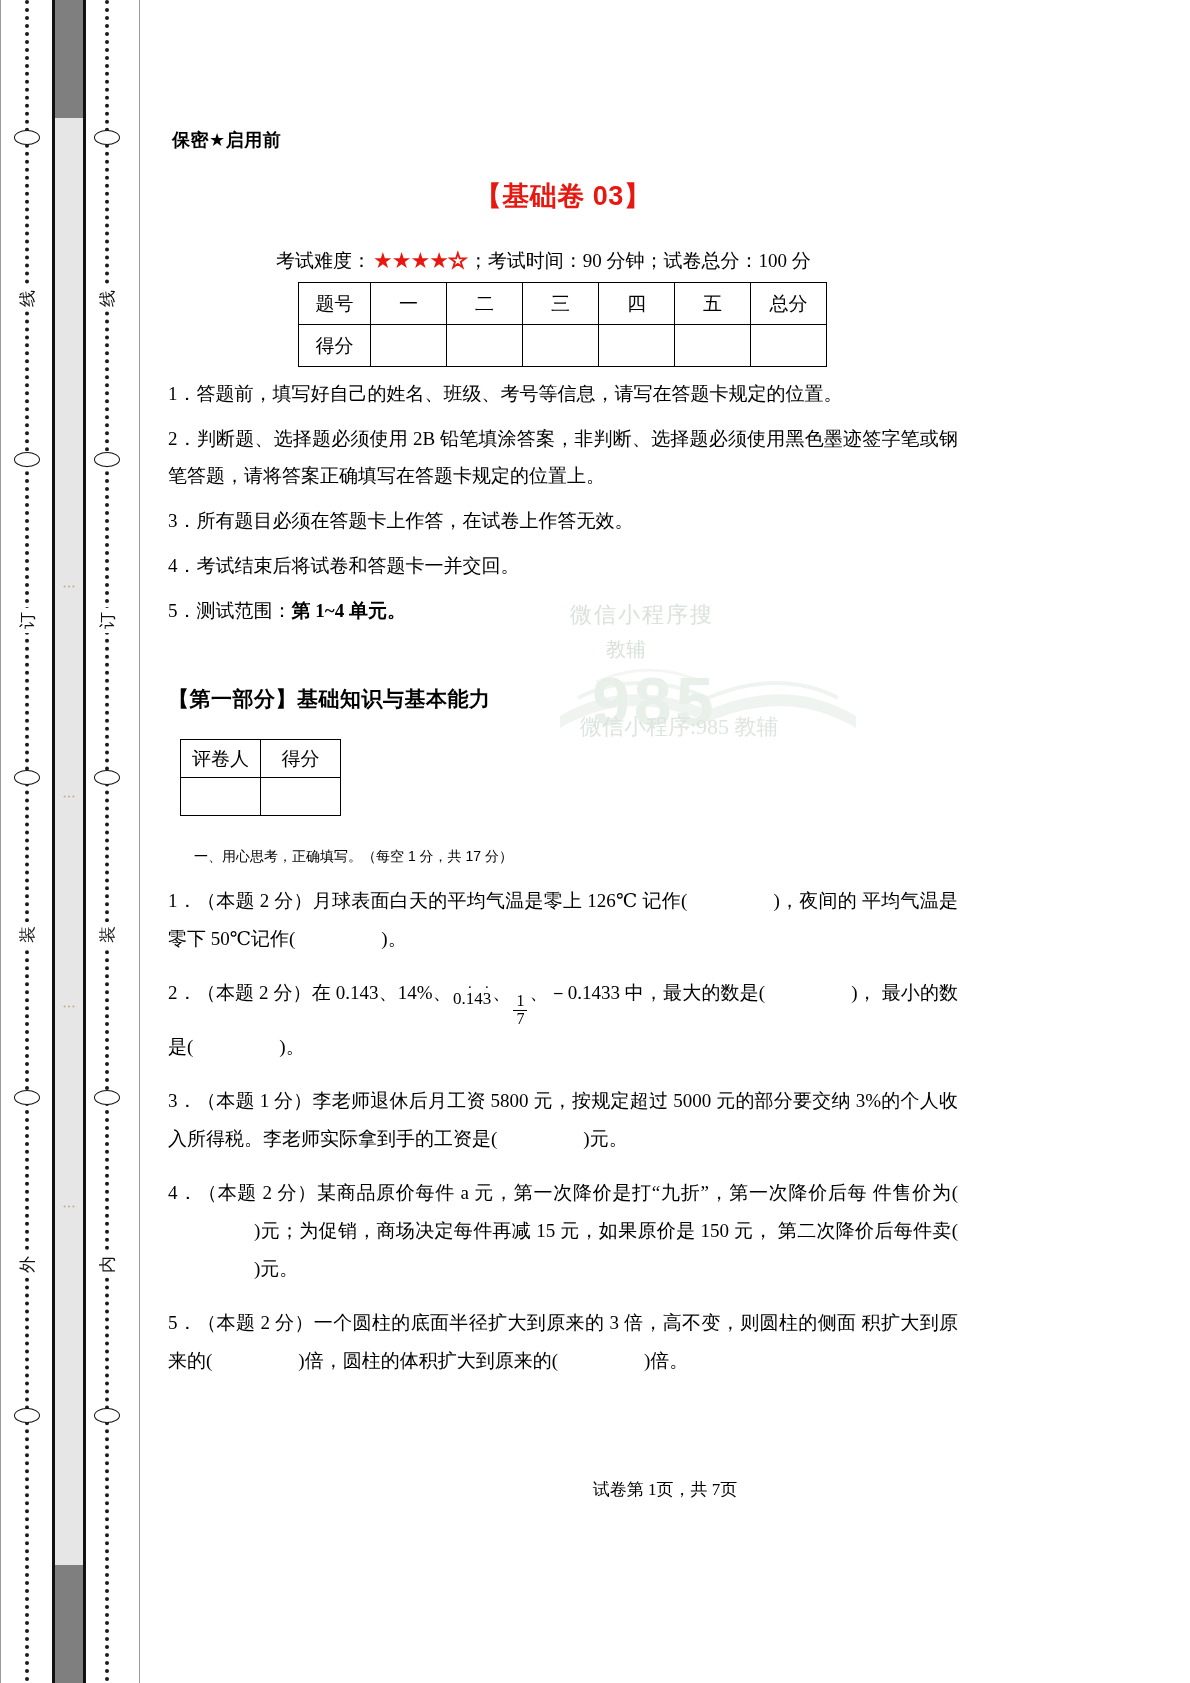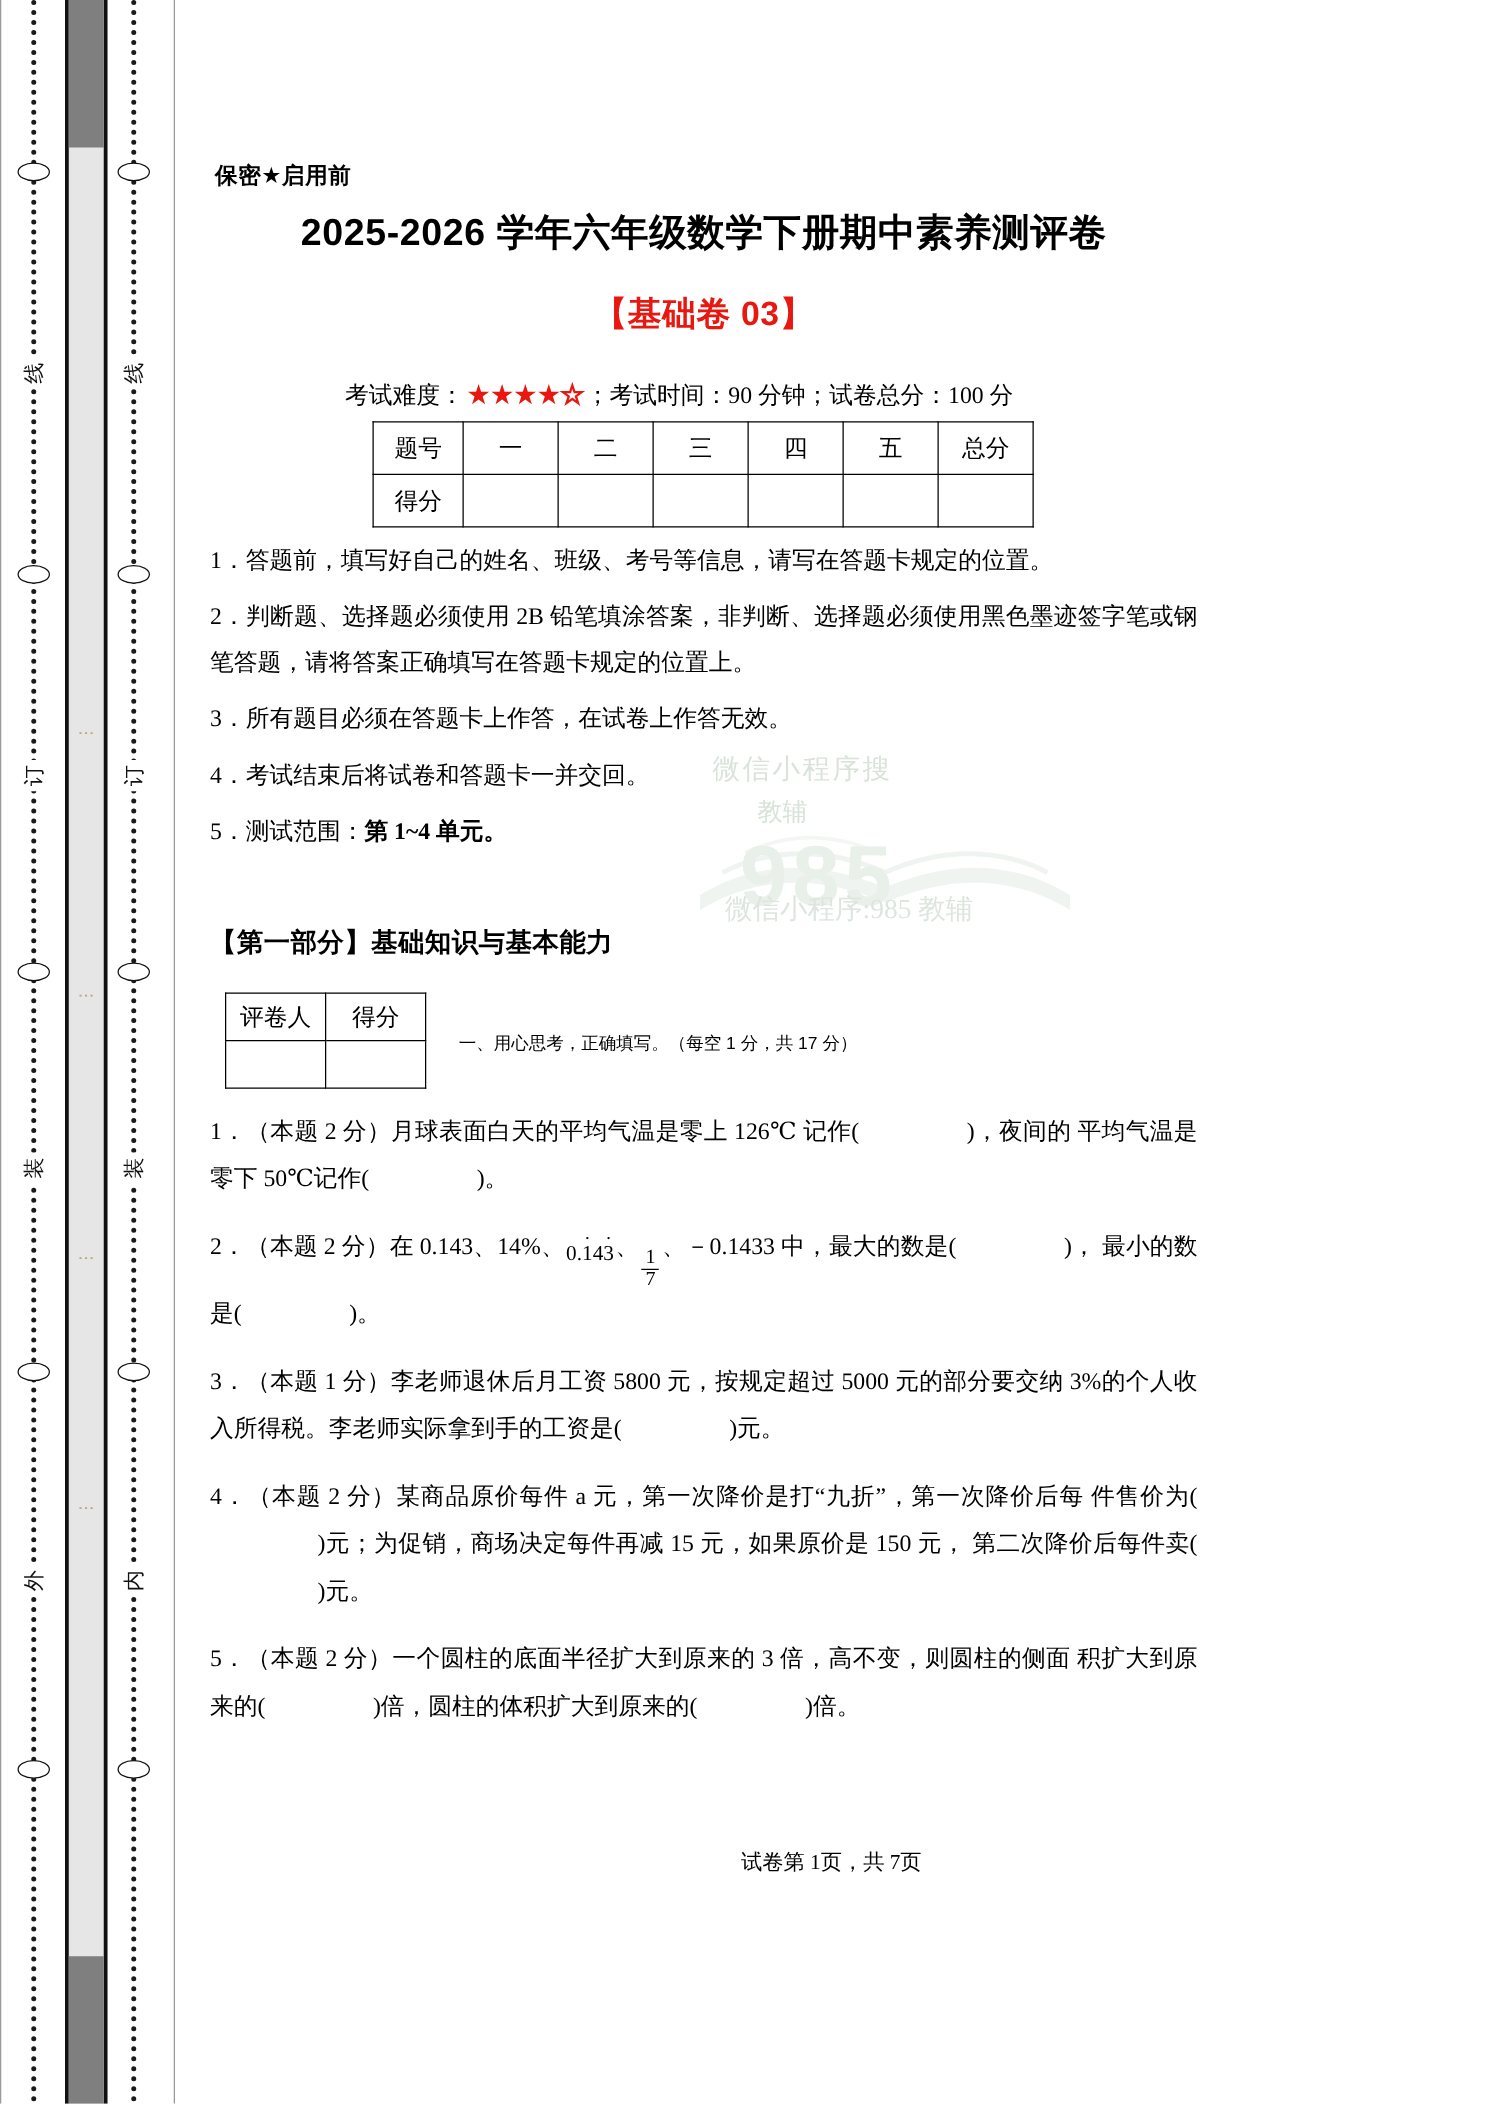--- a/index.html
+++ b/index.html
@@ -197,20 +197,21 @@
     font-weight: bold;
     font-size: 21px;
     margin: 56px 0 0 0;
     letter-spacing: 0.5px;
   }
 
   .section-row {
     display: flex;
     align-items: flex-start;
     margin: 26px 0 0 0;
+    flex-direction: column;
   }
   table.grader-table {
     border-collapse: collapse;
     margin-left: 12px;
     table-layout: fixed;
   }
   table.grader-table td {
     border: 1.6px solid #000;
     width: 80px;
     height: 38px;
@@ -387,21 +388,20 @@
       <path d="M46 36 C86 18 124 22 156 38" fill="none" stroke="#eaf0ea" stroke-width="3"></path>
     </svg>
     <div class="wm-num">985</div>
     <div class="wm-jf">教辅</div>
   </div>
 
   <div class="content">
 
     <div class="secrecy">保密★启用前</div>
 
-    <h1 class="paper-title">2025-2026 学年六年级数学下册期中素养测评卷</h1>
     <h2 class="paper-subtitle">【基础卷 03】</h2>
 
     <div class="meta-line">
       <span>考试难度：</span>
       <span class="stars">
         <span class="star">★</span>
         <span class="star">★</span>
         <span class="star">★</span>
         <span class="star">★</span>
         <span class="star hollow">☆</span>

